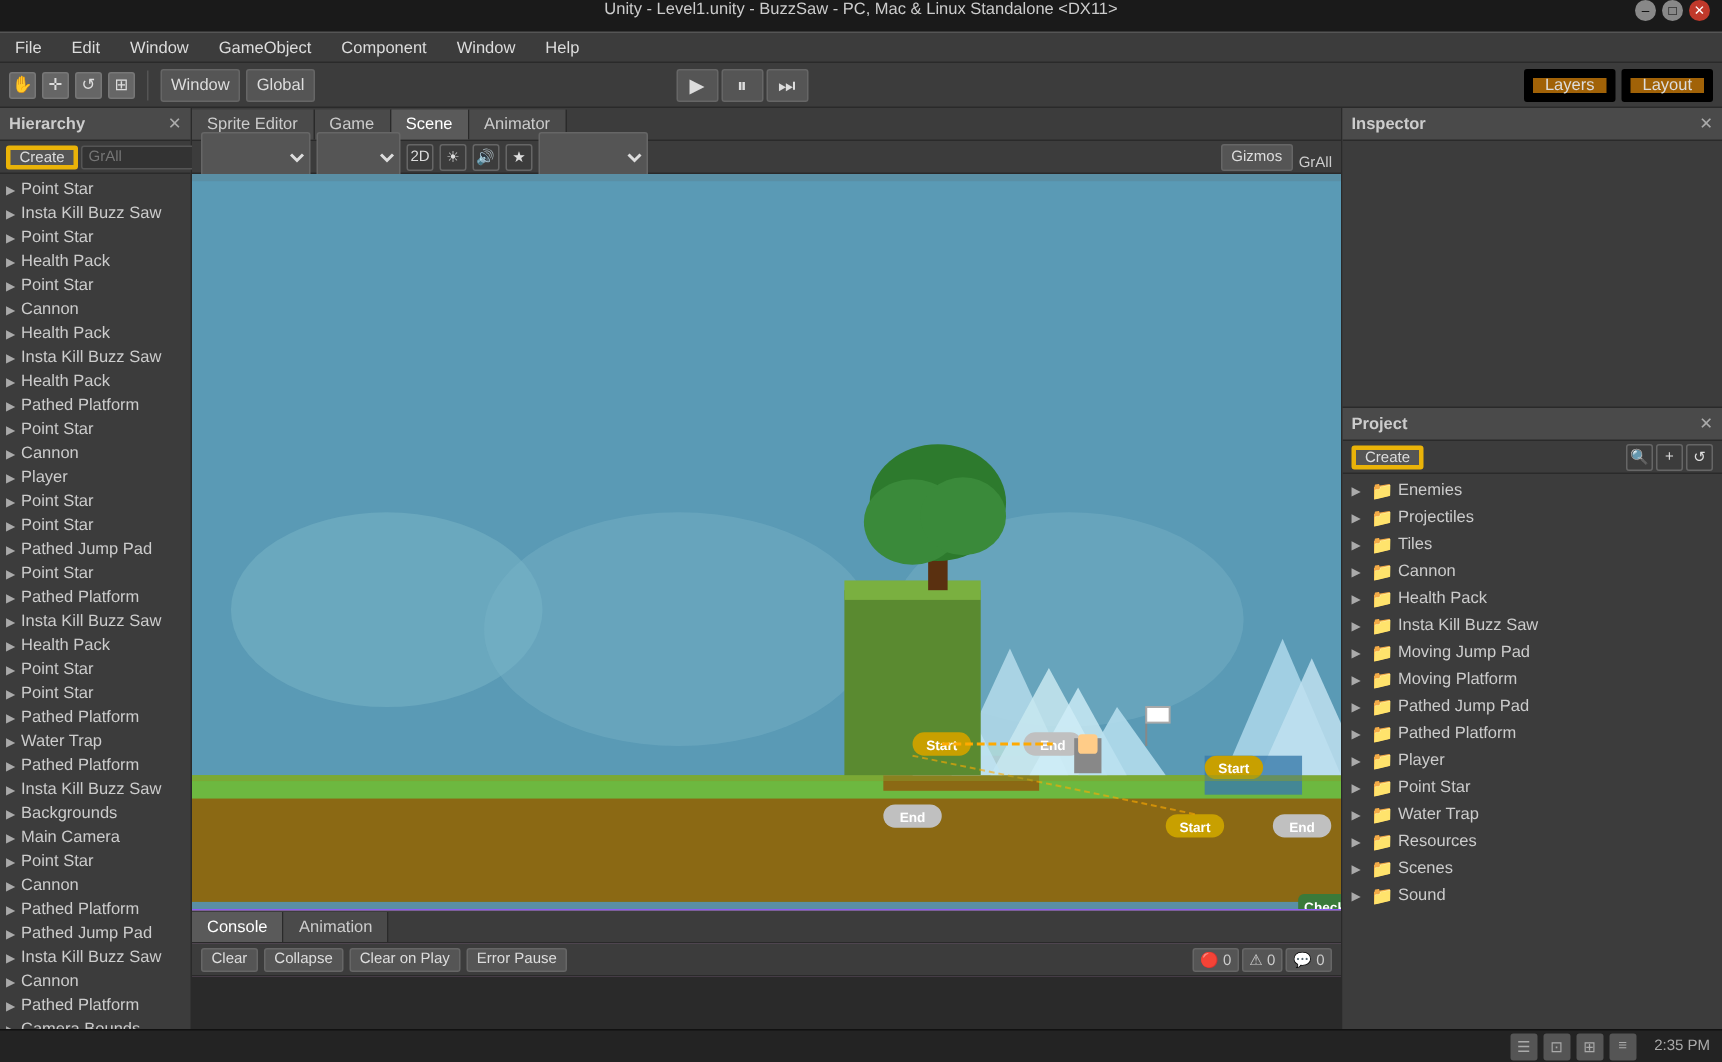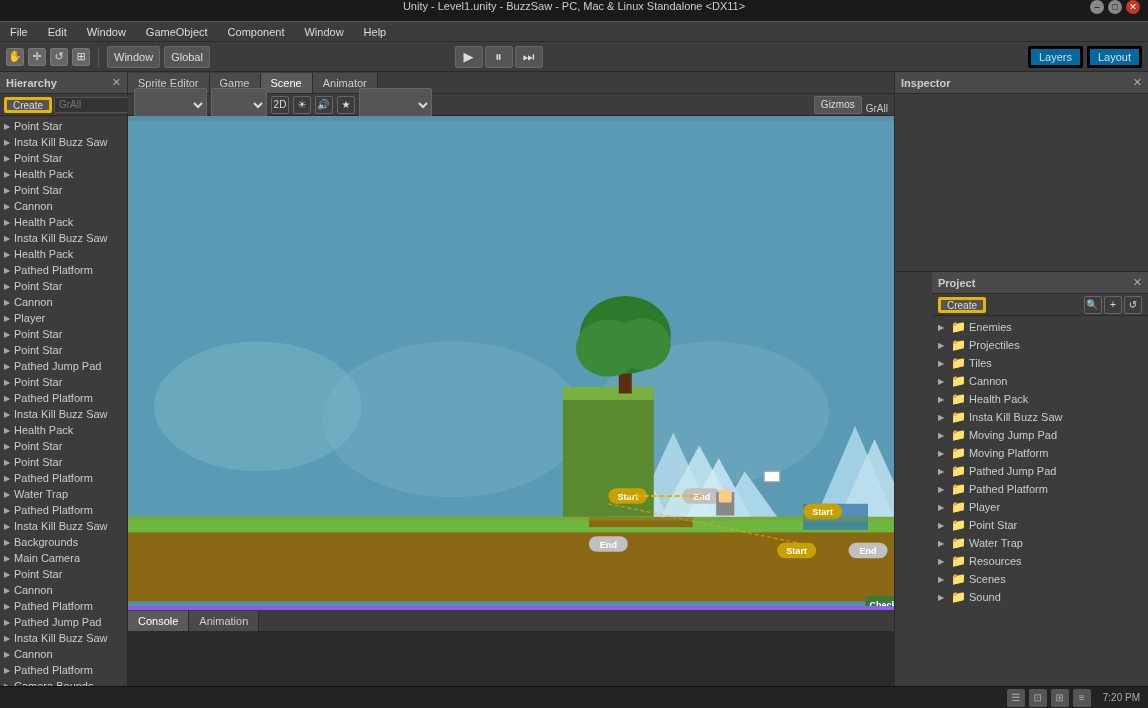--- a/index.html
+++ b/index.html
@@ -18,21 +18,21 @@
     .menu-item { color: #ddd; font-size: 11px; padding: 2px 6px; cursor: pointer; }
 
     
     #toolbar { background: #3c3c3c; height: 30px; display: flex; align-items: center; border-bottom: 1px solid #2a2a2a; padding: 0 6px; gap: 4px; }
     .tool-btn { background: #555; border: 1px solid #666; color: #ddd; height: 22px; padding: 0 6px; cursor: pointer; font-size: 11px; display: flex; align-items: center; gap: 2px; border-radius: 2px; }
     .tool-separator { width: 1px; height: 20px; background: #555; margin: 0 4px; }
     .tool-icon { width: 18px; height: 18px; background: #666; border: 1px solid #777; cursor: pointer; border-radius: 2px; display: flex; align-items: center; justify-content: center; }
     #play-controls { margin: 0 auto; display: flex; gap: 2px; }
     .play-btn { background: #555; border: 1px solid #666; color: #ddd; height: 22px; width: 28px; cursor: pointer; display: flex; align-items: center; justify-content: center; font-size: 13px; border-radius: 2px; }
     #toolbar-right { margin-left: auto; display: flex; gap: 4px; align-items: center; }
-    .dropdown-btn { background: #0369a1; border: 3px solid #000000; color: #ddd; height: 22px; padding: 0 8px; cursor: pointer; font-size: 11px; display: flex; align-items: center; gap: 3px; border-radius: 2px; }
+    .dropdown-btn { background: #a16207; border: 6px solid #000000; color: #ddd; height: 22px; padding: 0 8px; cursor: pointer; font-size: 11px; display: flex; align-items: center; gap: 3px; border-radius: 2px; }
 
     
     #main { display: flex; height: calc(708px - 22px - 20px - 30px - 22px); }
     
     
     #hierarchy { width: 128px; background: #3c3c3c; border-right: 1px solid #2a2a2a; display: flex; flex-direction: column; }
     .panel-header { background: #4a4a4a; height: 22px; display: flex; align-items: center; padding: 0 6px; border-bottom: 1px solid #2a2a2a; font-size: 11px; color: #ccc; gap: 4px; }
     .panel-header-title { font-weight: bold; }
     .panel-close { margin-left: auto; cursor: pointer; color: #aaa; }
     .panel-toolbar { background: #3c3c3c; height: 22px; display: flex; align-items: center; padding: 0 4px; border-bottom: 1px solid #2a2a2a; gap: 2px; }
@@ -56,36 +56,36 @@
     .sub-btn { background: none; border: 1px solid #666; color: #ddd; height: 18px; width: 18px; font-size: 10px; cursor: pointer; border-radius: 2px; display: flex; align-items: center; justify-content: center; }
     .gizmos-btn { background: #555; border: 1px solid #666; color: #ddd; height: 18px; padding: 0 6px; font-size: 10px; cursor: pointer; border-radius: 2px; }
 
     
     #viewport { flex: 1; background: #5a8fa5; position: relative; overflow: hidden; }
     
     
     #scene-svg { position: absolute; top: 0; left: 0; width: 100%; height: 100%; }
 
     
-    #console-panel { background: #f0abfc; height: 80px; border-top: 4px solid #8b5cf6; display: flex; flex-direction: column; }
+    #console-panel { background: #f0abfc; height: 80px; border-top: 1px solid #8b5cf6; display: flex; flex-direction: column; }
     #console-tabs { background: #3c3c3c; height: 22px; display: flex; align-items: flex-end; border-bottom: 1px solid #2a2a2a; }
     #console-toolbar { background: #3c3c3c; height: 22px; display: flex; align-items: center; padding: 0 6px; border-bottom: 1px solid #2a2a2a; gap: 4px; }
     .console-btn { background: #555; border: 1px solid #666; color: #ddd; height: 16px; padding: 0 6px; font-size: 10px; cursor: pointer; border-radius: 2px; }
     .console-count { display: flex; align-items: center; gap: 2px; font-size: 10px; color: #ccc; margin-left: auto; }
     .console-badge { background: #555; border: 1px solid #666; padding: 1px 4px; border-radius: 2px; font-size: 10px; }
     #console-content { flex: 1; background: #2a2a2a; overflow-y: auto; }
 
     
     #right-panels { width: 254px; display: flex; flex-direction: column; border-left: 1px solid #2a2a2a; }
     
     
     #inspector { background: #3c3c3c; height: 200px; border-bottom: 1px solid #2a2a2a; }
     
     
-    #project-panel { background: #3c3c3c; flex: 1; display: flex; flex-direction: column; overflow: hidden; margin-left: 37px; }
+    #project-panel { background: #3c3c3c; flex: 1; display: flex; flex-direction: column; overflow: hidden; }
     .project-toolbar { background: #3c3c3c; height: 22px; display: flex; align-items: center; padding: 0 6px; border-bottom: 1px solid #2a2a2a; gap: 4px; }
     .project-list { flex: 1; overflow-y: auto; padding: 2px 0; }
     .p-folder { display: flex; align-items: center; height: 18px; padding: 0 6px; cursor: pointer; color: #ccc; font-size: 11px; gap: 3px; }
     .p-arrow { font-size: 8px; color: #aaa; width: 10px; }
     .folder-icon { color: #c8a000; font-size: 12px; }
 
     
     #statusbar { background: #232323; height: 22px; display: flex; align-items: center; padding: 0 8px; border-top: 1px solid #111; color: #aaa; font-size: 10px; gap: 8px; }
     .status-icons { display: flex; gap: 4px; align-items: center; margin-left: auto; }
     .status-icon { width: 18px; height: 18px; background: #555; border-radius: 2px; cursor: pointer; display: flex; align-items: center; justify-content: center; font-size: 10px; }
@@ -340,20 +340,31 @@
 
     <div id="console-panel">
       <div id="console-tabs">
         <div class="tab active">
           <span>Console</span>
         </div>
         <div class="tab">
           <span>Animation</span>
         </div>
       </div>
+      <div id="console-toolbar">
+        <button class="console-btn">Clear</button>
+        <button class="console-btn">Collapse</button>
+        <button class="console-btn">Clear on Play</button>
+        <button class="console-btn">Error Pause</button>
+        <div class="console-count">
+          <span class="console-badge">🔴 <span>0</span></span>
+          <span class="console-badge">⚠ <span>0</span></span>
+          <span class="console-badge">💬 <span>0</span></span>
+        </div>
+      </div>
       <div id="console-content"></div>
     </div>
   </div>
 
   <div id="right-panels">
 
     <div id="inspector">
       <div class="panel-header">
         <span class="panel-header-title">Inspector</span>
         <span class="panel-close">✕</span>
@@ -459,15 +470,15 @@
   </div>
 
 </div>
 
 <div id="statusbar">
   <div class="status-icons">
     <div class="status-icon">☰</div>
     <div class="status-icon">⊡</div>
     <div class="status-icon">⊞</div>
     <div class="status-icon">≡</div>
-    <span style="margin-left:8px;">7:20 PM</span>
+    <span style="margin-left:8px;">2:35 PM</span>
   </div>
 </div>
 
 </body></html>

